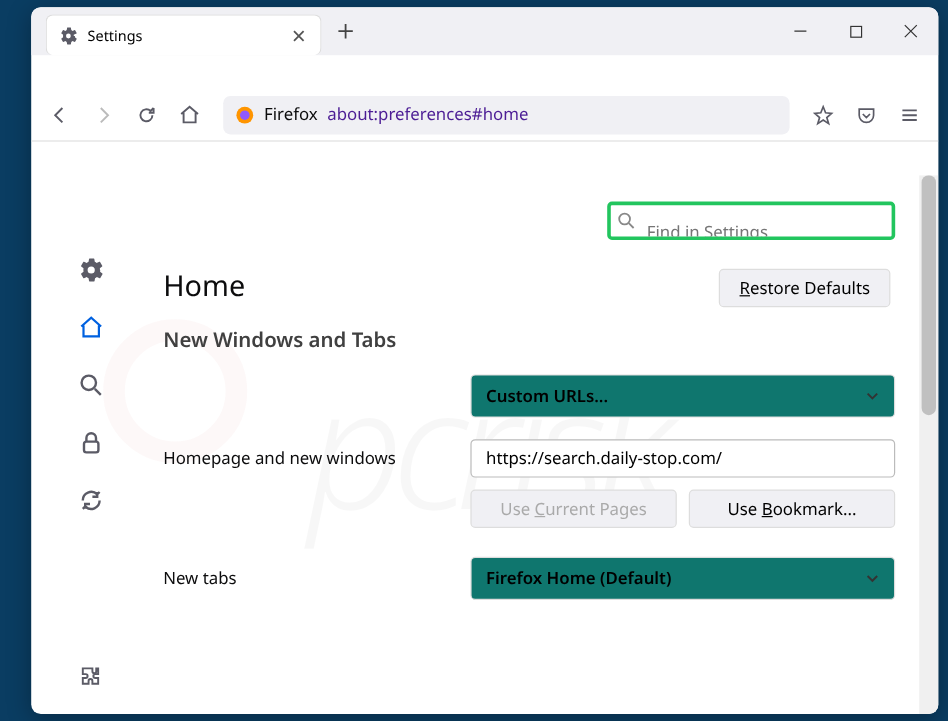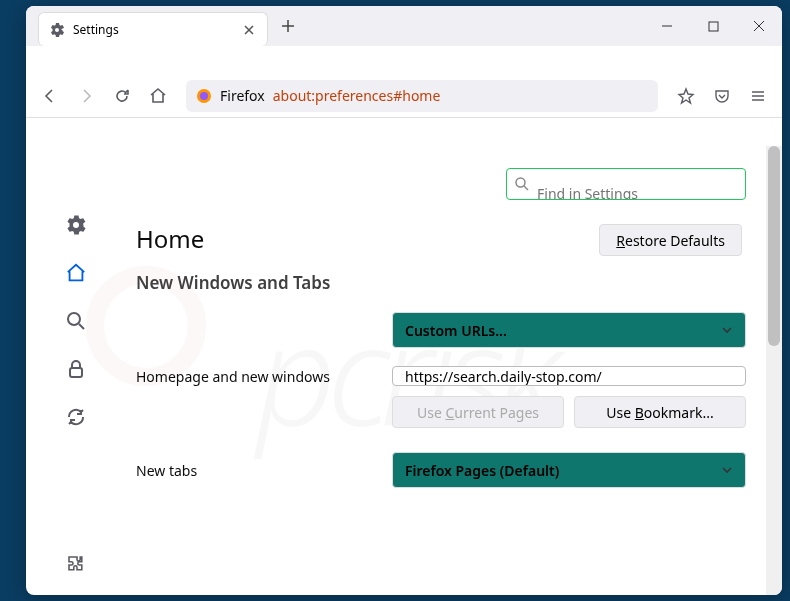--- a/index.html
+++ b/index.html
@@ -10,41 +10,41 @@
 .tab-title { font-size: 12px; flex: 1; }
 .tab-close { cursor: pointer; color: #555; width: 16px; height: 16px; display: flex; align-items: center; justify-content: center; }
 .newtab { width: 28px; height: 28px; display: flex; align-items: center; justify-content: center; margin-left: 6px; color: #444; cursor: pointer; font-size: 18px; }
 .winctrls { margin-left: auto; display: flex; }
 .winbtn { width: 46px; height: 40px; display: flex; align-items: center; justify-content: center; color: #333; cursor: pointer; }
 .toolbar { height: 44px; display: flex; align-items: center; padding: 0 8px; gap: 4px; border-bottom: 1px solid #e0e0e0; }
 .navbtn { width: 32px; height: 32px; display: flex; align-items: center; justify-content: center; color: #5b5b66; cursor: pointer; border-radius: 4px; }
 .navbtn.disabled { color: #bbb; cursor: default; }
 .urlbar { flex: 1; height: 32px; background: #f0f0f4; border-radius: 6px; display: flex; align-items: center; padding: 0 10px; gap: 8px; margin: 0 8px; }
 .urlbar-prefix { font-size: 14px; color: #0c0c0d; }
-.urlbar-text { font-size: 14px; color: #c2410c; text-align: right; }
+.urlbar-text { font-size: 14px; color: #4c1d95; text-align: right; }
 .firefox-icon { width: 16px; height: 16px; }
 .content { flex: 1; display: flex; position: relative; overflow: hidden; }
 .sidebar { width: 100px; display: flex; flex-direction: column; align-items: center; padding-top: 68px; gap: 26px; }
 .sideicon { width: 22px; height: 22px; color: #5b5b66; cursor: pointer; display: flex; align-items: center; justify-content: center; }
 .sideicon.active { color: #0061e0; }
 .sideicon.ext { margin-top: auto; margin-bottom: 20px; }
 .main { flex: 1; padding: 0 20px 0 10px; overflow-y: auto; position: relative; }
 .searchbox { position: absolute; top: 22px; right: 36px; }
-.searchbox input { width: 240px; height: 32px; border: 1px solid #22c55e; border-radius: 4px; padding: 18px 10px 0 30px; font-size: 14px; }
+.searchbox input { width: 240px; height: 32px; border: 3px solid #22c55e; border-radius: 4px; padding: 18px 10px 0 30px; font-size: 14px; }
 .searchbox svg { position: absolute; left: 8px; top: 8px; color: #888; }
 .heading { font-size: 24px; font-weight: 400; margin-top: 76px; color: #0c0c0d; }
 .restore { position: absolute; top: 78px; right: 40px; }
 .btn { height: 32px; padding: 0 16px; background: #f0f0f4; border: 1px solid #ddd; border-radius: 4px; font-size: 14px; cursor: pointer; display: flex; align-items: center; }
 .btn.disabled { color: #aaa; }
 .section-title { font-size: 17px; font-weight: 600; margin-top: 16px; color: #404040; }
 .section-desc { font-size: 14px; color: #333; margin-top: 8px; line-height: 1.4; }
 .formrow { display: flex; align-items: center; margin-top: 18px; gap: 16px; }
 .formlabel { font-size: 14px; color: #0c0c0d; width: 240px; }
 .select { flex: 1; height: 36px; background: #0f766e; border: 1px solid #ddd; border-radius: 4px; padding: 0 12px; display: flex; align-items: center; justify-content: space-between; font-size: 14px; font-weight: 600; cursor: pointer; margin-right: 16px; }
-.textinput { flex: 1; height: 20px; border: 1px solid #bbb; border-radius: 4px; padding: 0 12px; font-size: 14px; margin-right: 16px; }
+.textinput { flex: 1; height: 32px; border: 1px solid #bbb; border-radius: 4px; padding: 0 12px; font-size: 14px; margin-right: 16px; }
 .btnrow { display: flex; gap: 10px; margin-top: 10px; margin-left: 256px; margin-right: 16px; }
 .btnrow .btn { flex: 1; justify-content: center; }
 .underline { text-decoration: underline; }
 .scrollbar-track { position: absolute; right: 0; top: 0; width: 16px; height: 100%; background: #f0f0f0; }
 .scrollbar-thumb { position: absolute; right: 2px; top: 0; width: 12px; height: 200px; background: #c0c0c0; border-radius: 6px; }
 .watermark { position: absolute; top: 50%; left: 50%; transform: translate(-50%, -50%); font-size: 140px; font-weight: 300; color: rgba(0,0,0,0.03); pointer-events: none; font-style: italic; letter-spacing: -10px; }
 .watermark-circle { position: absolute; top: 120px; left: 60px; width: 120px; height: 120px; border: 18px solid rgba(200,80,80,0.04); border-radius: 50%; pointer-events: none; }
 </style>
 </head>
 <body>
@@ -208,21 +208,21 @@
             <span>Use <span class="underline">C</span>urrent Pages</span>
           </button>
         <button class="btn">
             <span>Use <span class="underline">B</span>ookmark...</span>
           </button>
       </div>
 
       <div class="formrow" style="margin-top:24px">
         <div class="formlabel">New tabs</div>
         <div class="select">
-          <span>Firefox Pages (Default)</span>
+          <span>Firefox Home (Default)</span>
           <svg width="12" height="12" viewBox="0 0 12 12">
               <path stroke="#333" stroke-width="1.6" fill="none" d="M2 4l4 4 4-4"></path>
             </svg>
         </div>
       </div>
     </div>
 
     <div class="scrollbar-track">
       <div class="scrollbar-thumb"></div>
     </div>

